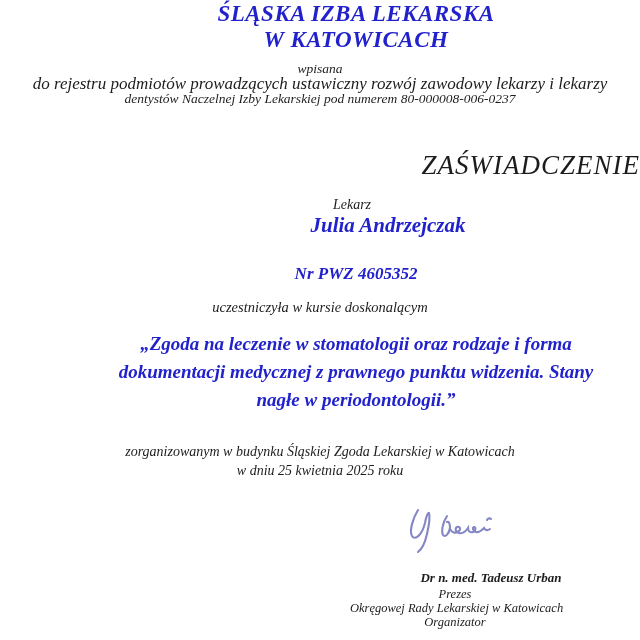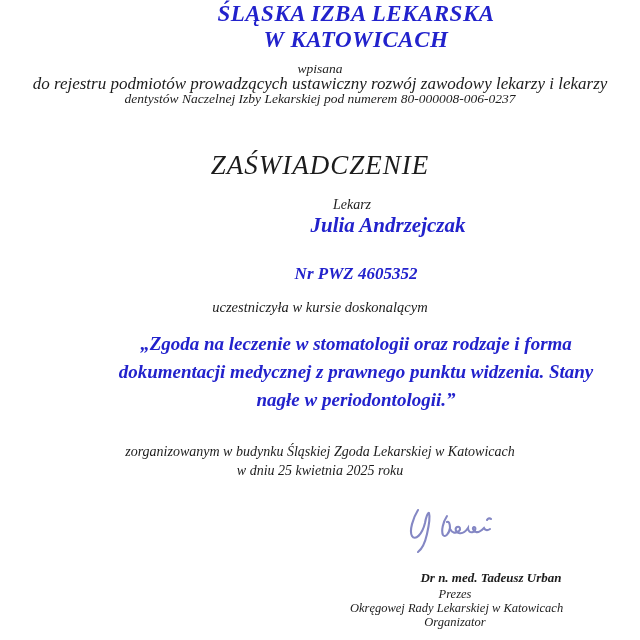--- a/index.html
+++ b/index.html
@@ -25,21 +25,21 @@
     white-space: nowrap;
   }
   .blue { color: #2222cc; }
   .bold { font-weight: bold; padding-left: 36px; }
 
   .org1   { top: 1px;   font-size: 23px; line-height: 26px; letter-spacing: 0.5px; }
   .org2   { top: 27px;  font-size: 23px; line-height: 26px; letter-spacing: 0.5px; }
   .reg1   { top: 61px;  font-size: 13.5px; line-height: 15px; }
   .reg2   { top: 76px;  font-size: 17px; line-height: 15px; font-family: Liberation Serif, serif; }
   .reg3   { top: 91px;  font-size: 13.5px; line-height: 15px; }
-  .title  { top: 150px; font-size: 27px; line-height: 30px; letter-spacing: 1px; font-weight: 500; }
+  .title  { top: 150px; font-size: 27px; line-height: 30px; letter-spacing: 1px; font-weight: 500; text-align: right; }
   .role   { top: 196px; font-size: 14px; line-height: 17px; padding-left: 32px; }
   .name   { top: 213px; font-size: 21px; line-height: 25px; margin-left: 32px; }
   .pwz    { top: 264px; font-size: 17px; line-height: 20px; }
   .uczest { top: 299px; font-size: 14.5px; line-height: 17px; }
   .course1{ top: 331px; font-size: 19px; line-height: 26px; }
   .course2{ top: 359px; font-size: 19px; line-height: 26px; }
   .course3{ top: 387px; font-size: 19px; line-height: 26px; }
   .venue  { top: 443px; font-size: 14px; line-height: 18px; }
   .date   { top: 462px; font-size: 14px; line-height: 18px; }
 

